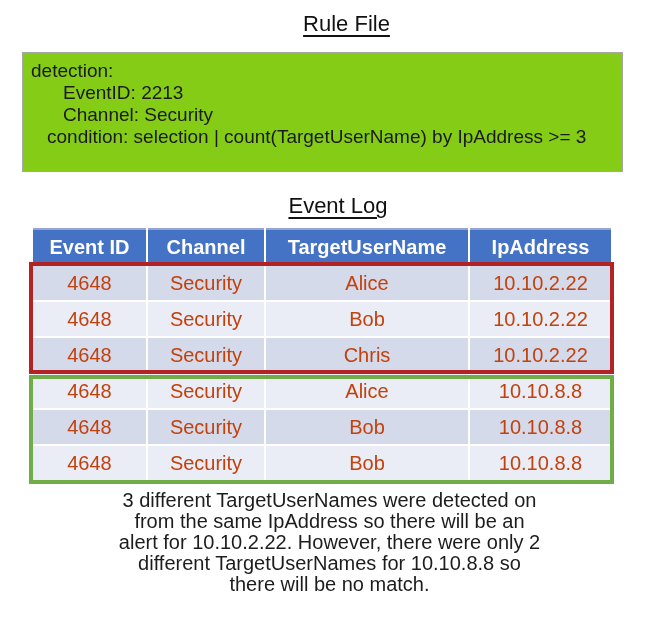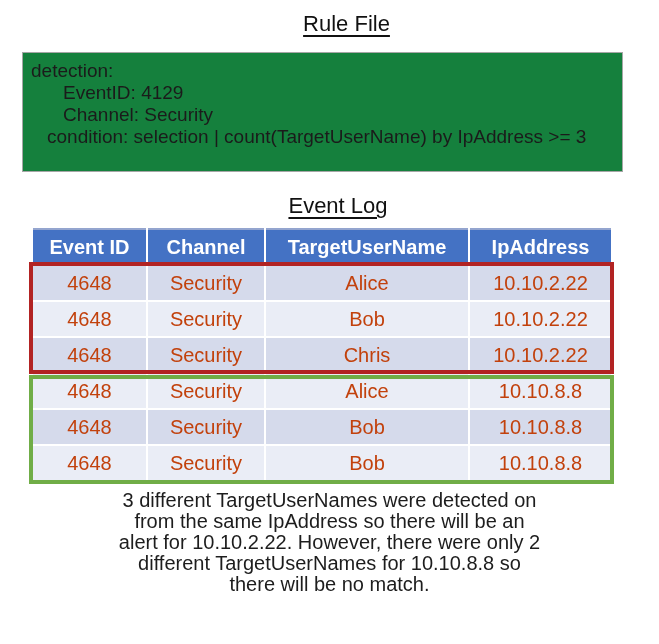--- a/index.html
+++ b/index.html
@@ -25,21 +25,21 @@
     text-decoration-thickness: 1.5px;
   }
   .rule-title { top: 11px; padding-left: 34px; }
   .log-title  { top: 193px; padding-left: 17px; }
 
   .rule-box {
     position: absolute;
     left: 22px; top: 52px;
     width: 601px; height: 120px;
     border: 1px solid #a6a6a6;
-    background: #15803d;
+    background: #84cc16;
     padding: 7px 6px 0 8px;
     font-size: 19px;
     line-height: 22px;
     color: #1b1b1b;
     white-space: nowrap;
   }
   .ind0 { padding-left: 0; }
   .ind1 { padding-left: 16px; }
   .ind2 { padding-left: 32px; }
 
@@ -93,21 +93,21 @@
 </style>
 </head>
 <body>
 
 <div class="canvas">
 
   <div class="fig-title rule-title">Rule File</div>
 
   <div class="rule-box">
     <div class="ind0">detection:</div>
-    <div class="ind2">EventID: 4129</div>
+    <div class="ind2">EventID: 2213</div>
     <div class="ind2">Channel: Security</div>
     <div class="ind1">condition: selection | count(TargetUserName) by IpAddress &gt;= 3</div>
   </div>
 
   <div class="fig-title log-title">Event Log</div>
 
   <div class="etable">
     <div class="hcell">Event ID</div>
     <div class="hcell">Channel</div>
     <div class="hcell">TargetUserName</div>

